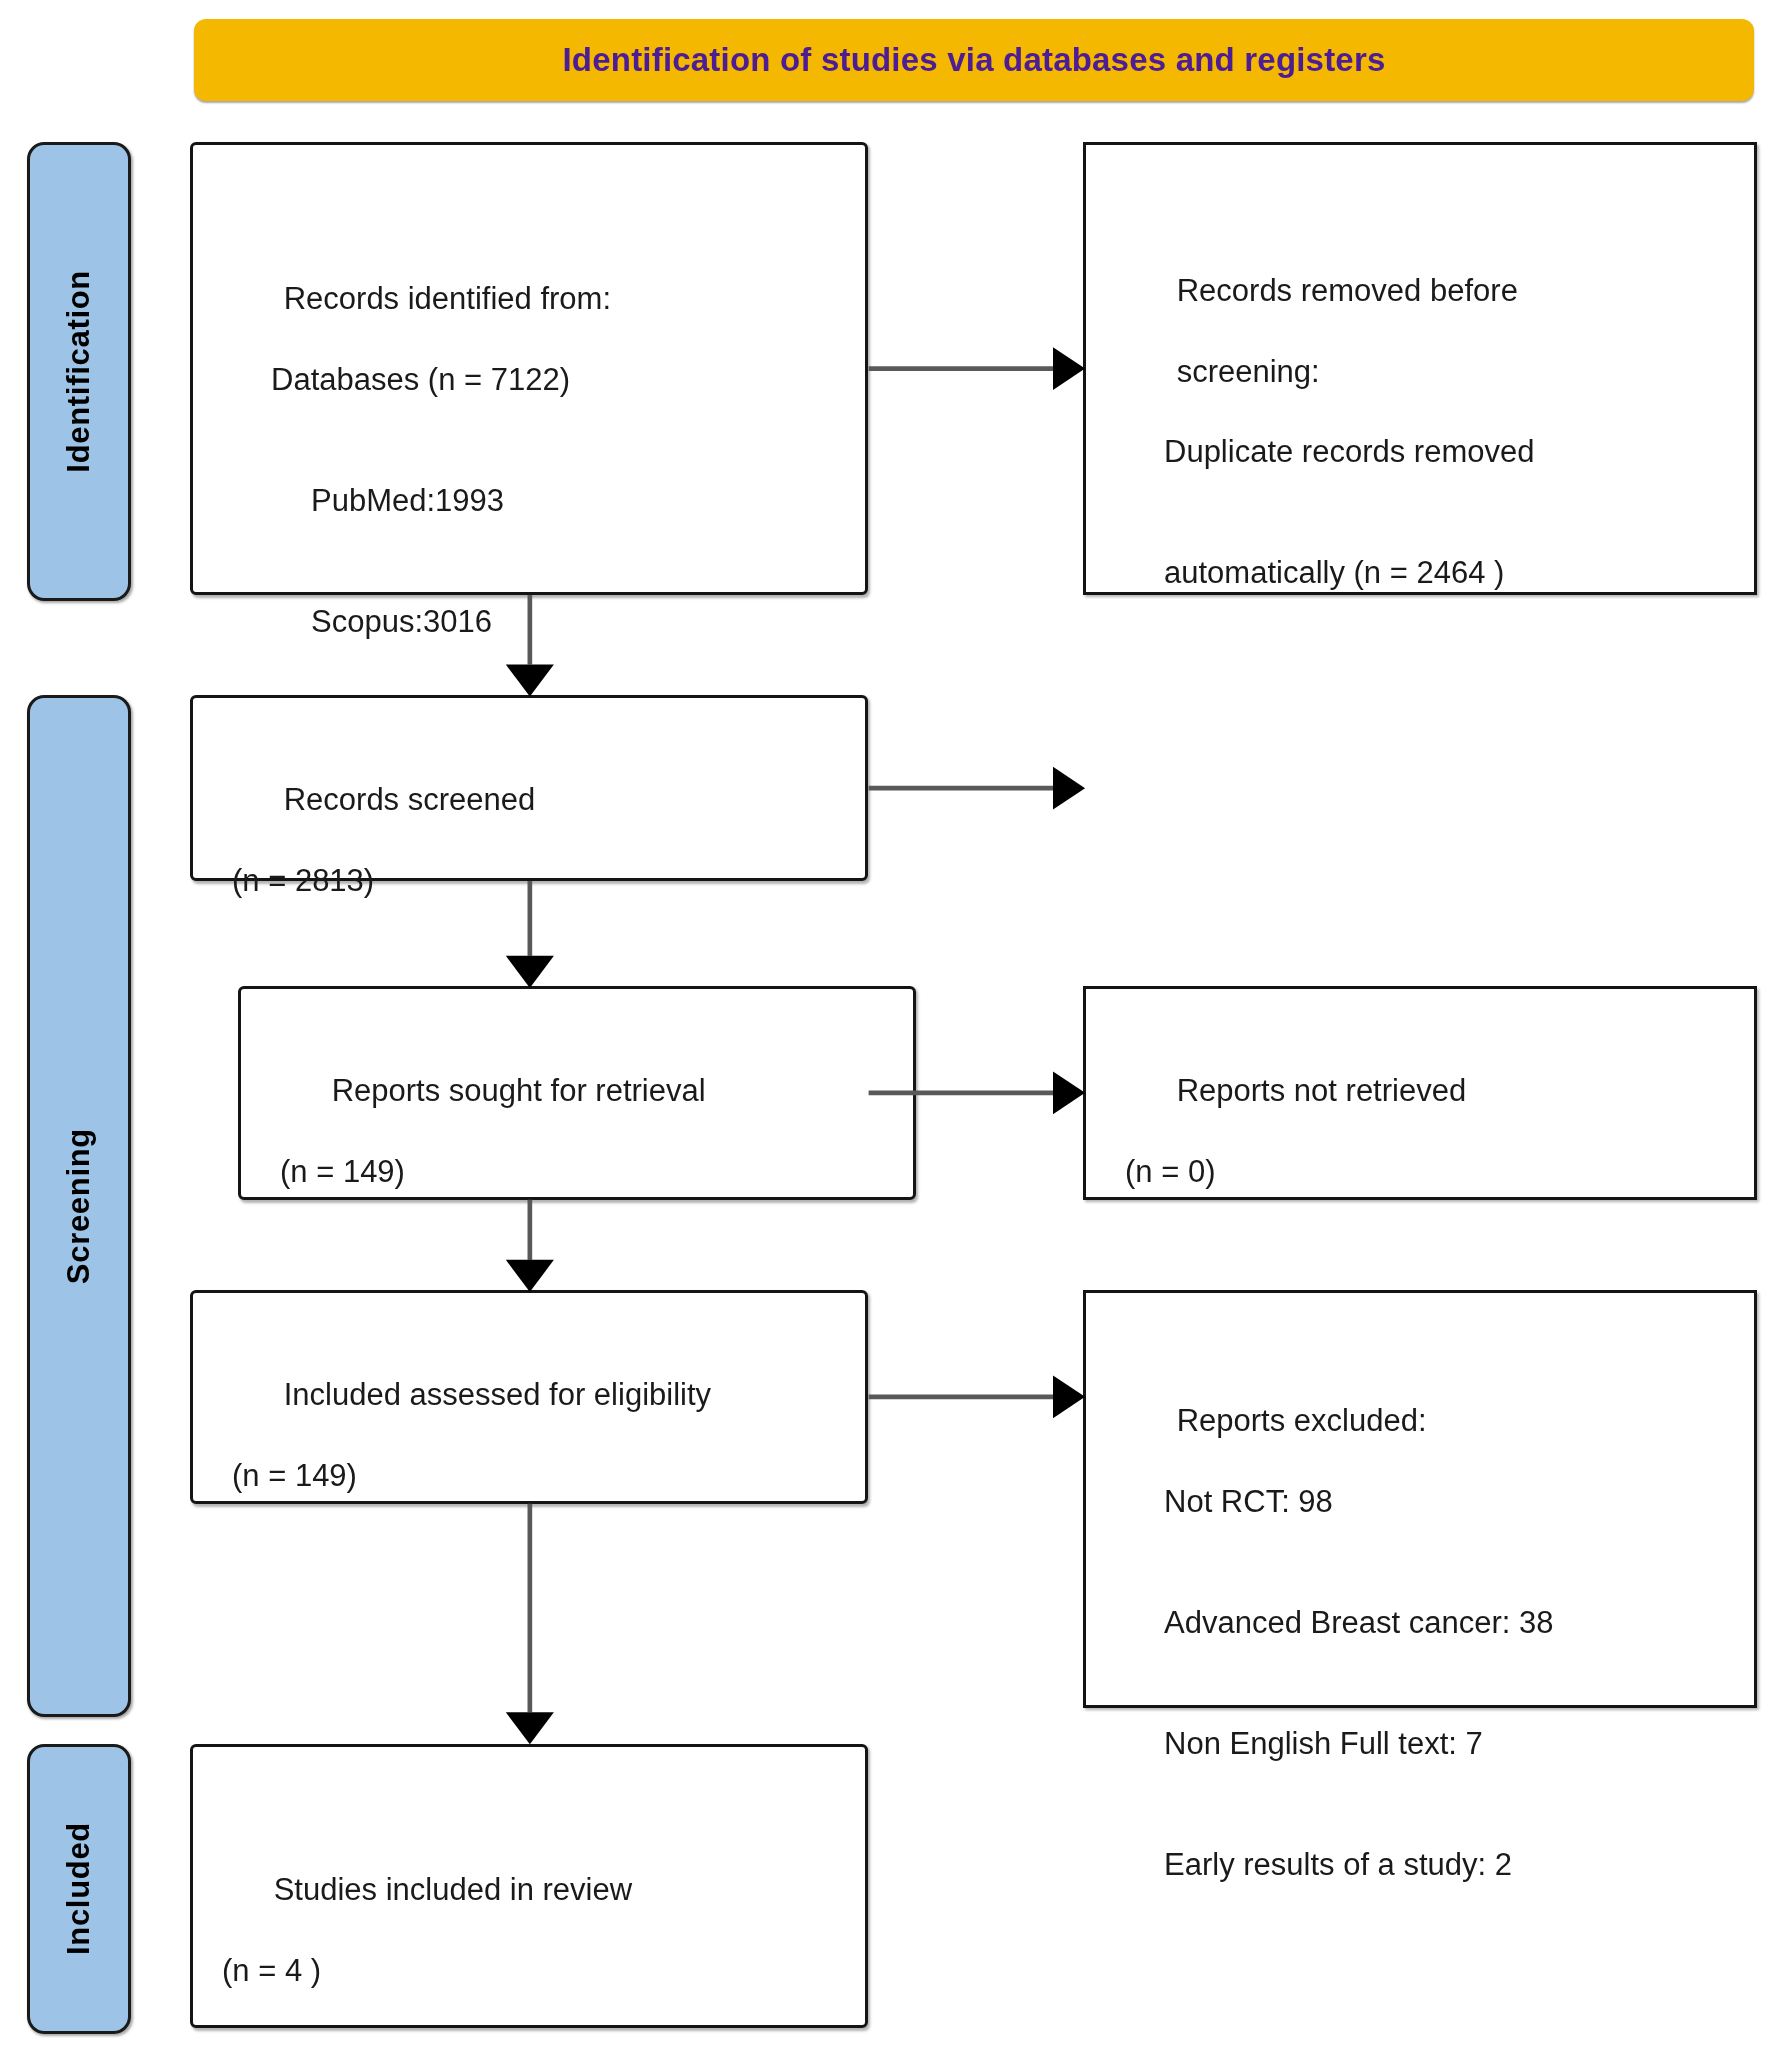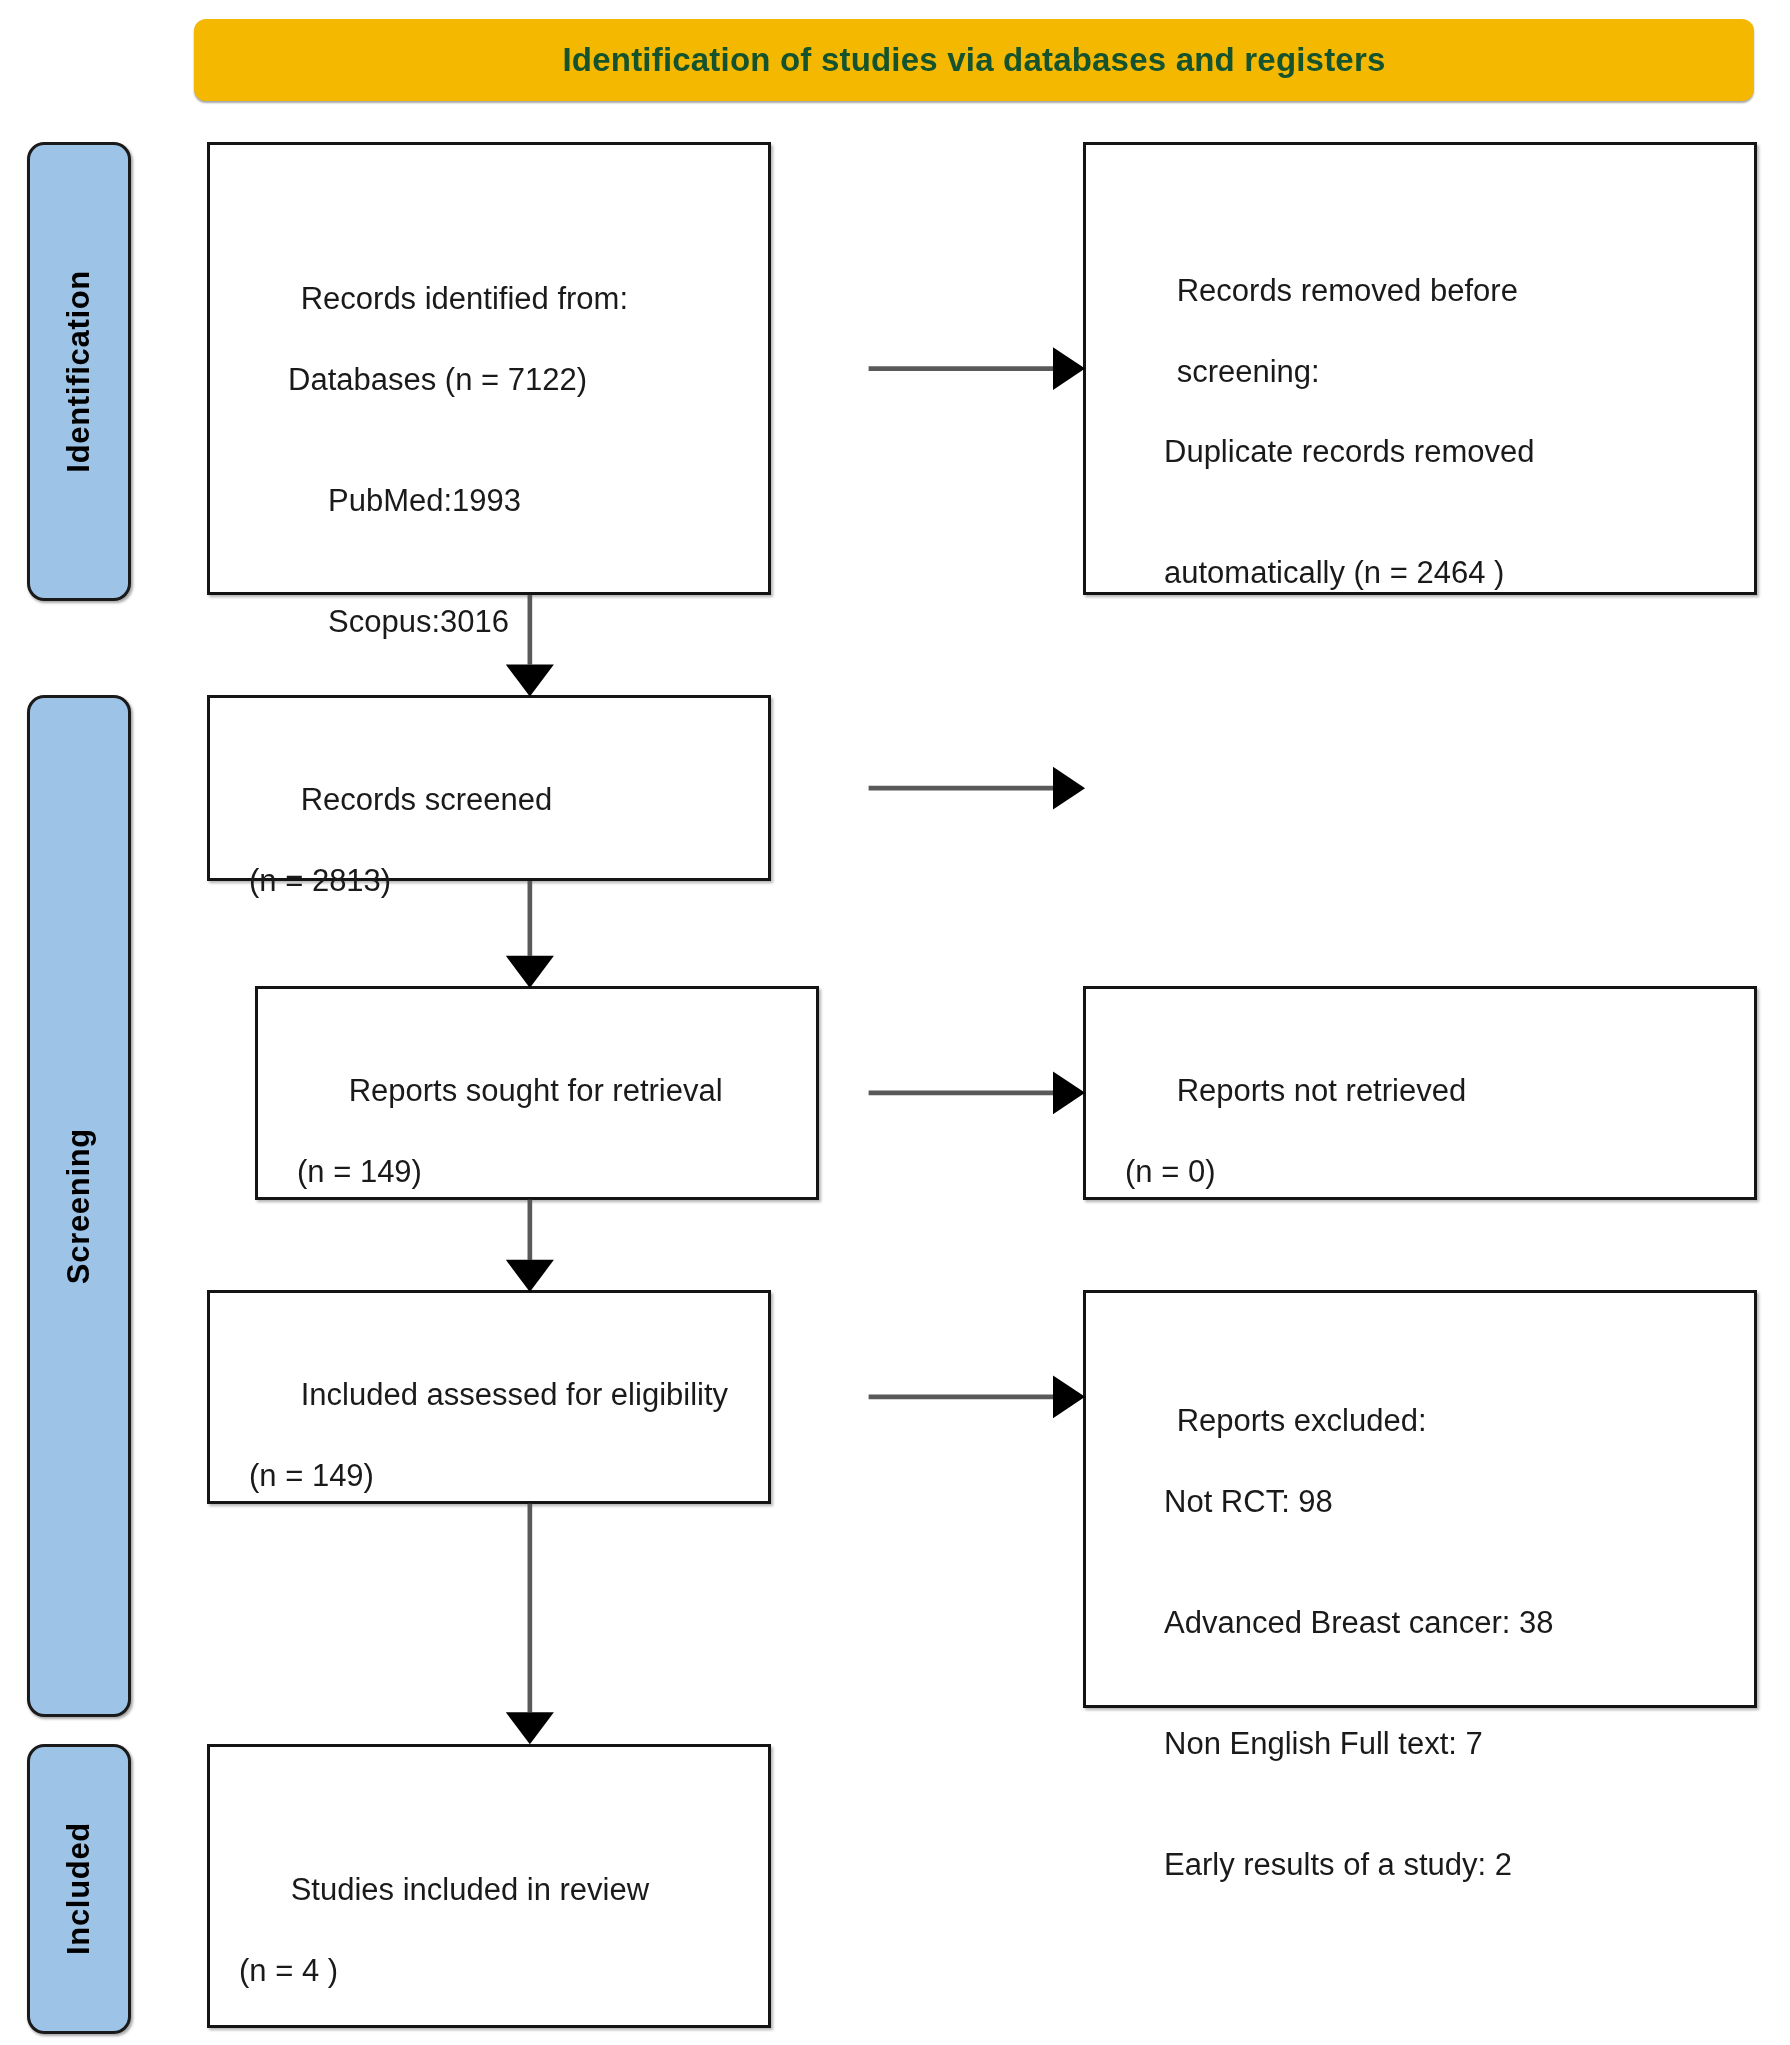--- a/index.html
+++ b/index.html
@@ -7,21 +7,21 @@
        font-family:"Liberation Sans","DejaVu Sans",sans-serif;
        -webkit-font-smoothing:antialiased;}
 
   #canvas{position:absolute;left:0;top:0;width:1790px;height:2046px;background:#fff;overflow:hidden;}
 
   
   .banner{position:absolute;left:194px;top:18.7px;width:1560px;height:82px;
           background:#F5B800;border-radius:12px;
           display:flex;align-items:center;justify-content:center;
           box-shadow:0 2px 2px rgba(0,0,0,.35);}
-  .banner-text{font-size:33px;font-weight:bold;color:#14532d;letter-spacing:0.2px;
+  .banner-text{font-size:33px;font-weight:bold;color:#4c1d95;letter-spacing:0.2px;
                text-align:center;line-height:1.1;}
 
   
   .stage{position:absolute;left:27px;width:98px;
          background:#9DC3E6;border:3.3px solid #1A1A1A;border-radius:17.4px;
          box-shadow:1.3px 2px 2.7px rgba(0,0,0,.35);
          display:flex;align-items:center;justify-content:center;}
   .stage-label{writing-mode:vertical-rl;transform:rotate(180deg);
                font-size:31px;font-weight:bold;color:#000;
                letter-spacing:0.7px;white-space:nowrap;}
@@ -31,21 +31,21 @@
 
   
   .box{position:absolute;background:#ffffff;border:3.3px solid #141414;
        box-shadow:2px 2.7px 2.7px rgba(0,0,0,.30);
        box-sizing:border-box;padding:39px 27px 27px 39px;}
   .box-text{font-size:31px;line-height:1.30;color:#1a1a1a;white-space:pre-wrap;}
   .box-text .ind1{display:block;padding-left:39px;}
   .box-text .ind2{display:block;padding-left:79px;}
   .box-text .it{}
 
-  .col-left{left:207px;width:564px;}
+  .col-left{left:190px;width:678px;border-radius:6px;}
   .col-right{left:1083px;width:674px;}
 
   #box-identified        {top:142px;height:453px;}
   #box-removed           {top:142px;height:453px;}
   #box-screened          {top:695px;height:186px;}
   #box-excluded-screen   {top:695px;height:186px;}
   #box-sought            {top:986px;height:214px;margin-left:48px;}
   #box-not-retrieved     {top:986px;height:214px;}
   #box-eligibility       {top:1290px;height:214px;}
   #box-reports-excluded  {top:1290px;height:418px;}

